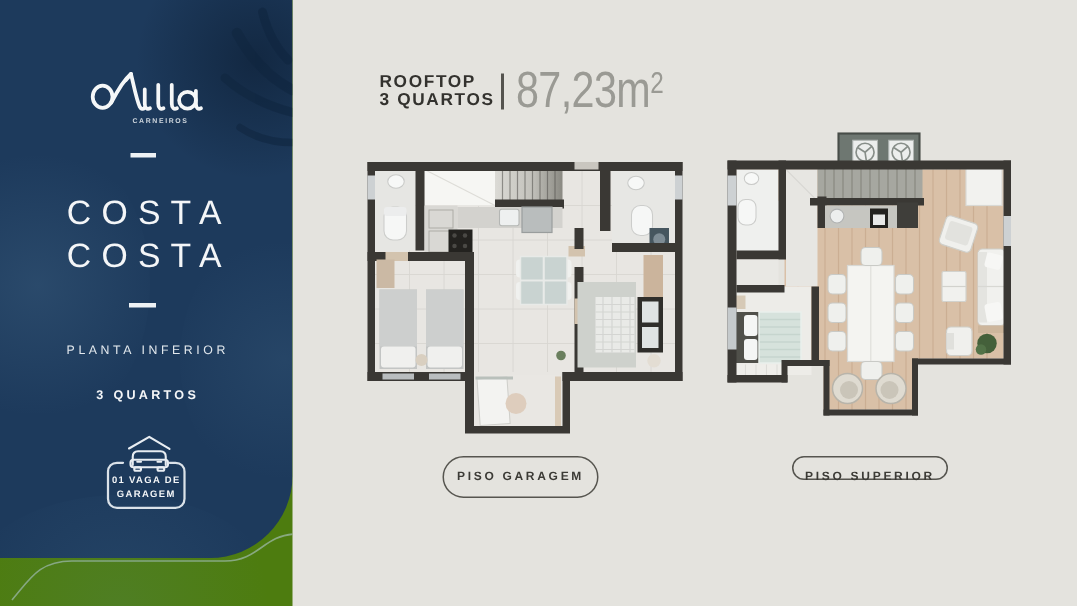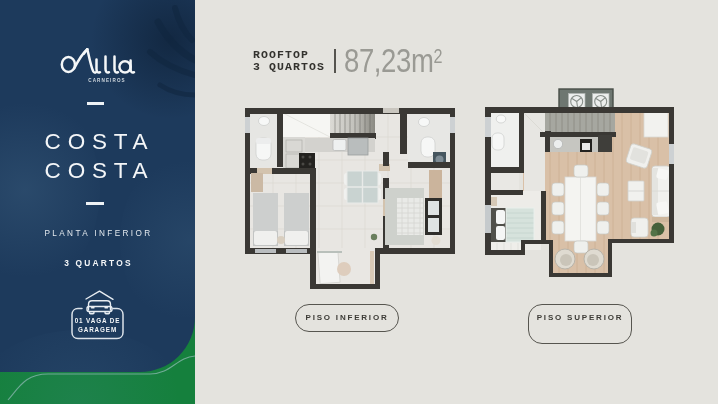--- a/index.html
+++ b/index.html
@@ -1,17 +1,17 @@
 <!DOCTYPE html>
 <html><head>
 <meta charset="utf-8">
 <style>
   html,body{margin:0;padding:0;}
   body{width:718px;height:404px;overflow:hidden;font-family:"Liberation Sans",sans-serif;background:#e4e3de;position:relative;}
-  .sidebar{position:absolute;left:0;top:0;width:195px;height:404px;background:#15803d;overflow:hidden;}
+  .sidebar{position:absolute;left:0;top:0;width:195px;height:404px;background:#4d7c0f;overflow:hidden;}
   .photo{position:absolute;left:0;top:0;width:195px;height:372px;background:#1d3a5c;border-bottom-right-radius:55px;}
   .blob{position:absolute;border-radius:50%;}
   .stxt{position:absolute;width:195px;text-align:center;color:#f4f6f8;}
 </style>
 </head>
 <body>
 
 <div class="sidebar">
 
   <div class="photo"></div>
@@ -77,21 +77,21 @@
 
   <svg style="position:absolute;left:60px;top:300px;" width="75" height="45" viewBox="0 0 75 45">
     <path d="M22,8.5 L18,8.5 C14.5,8.5 12,11 12,14.5 L12,32.5 C12,36 14.5,38.5 18,38.5 L57,38.5 C60.5,38.5 63,36 63,32.5 L63,14.5 C63,11 60.5,8.5 57,8.5 L53,8.5" fill="none" stroke="#dbe2e9" stroke-width="1.5" stroke-linecap="round"></path>
   </svg>
 
   <div class="stxt" style="top:317px;font-size:6.3px;font-weight:bold;letter-spacing:0.9px;">01 VAGA DE</div>
 
   <div class="stxt" style="top:325.5px;font-size:6.3px;font-weight:bold;letter-spacing:0.9px;">GARAGEM</div>
 </div>
 
-<div style="position:absolute;left:253px;top:49px;color:#33322e;font-weight:bold;font-size:11.5px;letter-spacing:1.1px;line-height:12px;font-family:Liberation Mono, monospace;">ROOFTOP<br>3 QUARTOS</div>
+<div style="position:absolute;left:253px;top:49px;color:#33322e;font-weight:bold;font-size:11.5px;letter-spacing:1.1px;line-height:12px;">ROOFTOP<br>3 QUARTOS</div>
 
 <div style="position:absolute;left:334px;top:49px;width:2.2px;height:24px;background:#55544f;"></div>
 
 <div style="position:absolute;left:344px;top:41px;color:#9a9a94;font-size:34px;letter-spacing:-0.5px;transform:scaleX(0.81);transform-origin:0 0;white-space:nowrap;">87,23m<span style="font-size:20px;vertical-align:9px;letter-spacing:0;">2</span></div>
 
 <svg style="position:absolute;left:240px;top:104px;" width="220" height="188" viewBox="0 0 220 188">
 
   <rect x="7" y="6" width="206" height="142" fill="#e8e6e2"></rect>
 
   <rect x="74" y="146" width="65" height="36" fill="#e9e7e3"></rect>
@@ -383,15 +383,15 @@
 
   <rect x="69" y="156" width="4" height="37" fill="#3a3834"></rect>
 
   <rect x="69" y="189" width="63" height="4" fill="#3a3834"></rect>
 
   <rect x="128" y="155" width="4" height="38" fill="#3a3834"></rect>
 
   <rect x="128" y="155" width="66" height="4" fill="#3a3834"></rect>
 </svg>
 
-<div style="position:absolute;left:295px;top:304px;width:104px;height:28px;border:1.4px solid #56554f;border-radius:14px;box-sizing:border-box;text-align:center;line-height:26px;font-size:8px;font-weight:bold;letter-spacing:1.8px;color:#3c3b36;">PISO INFERIOR</div>
-
-<div style="position:absolute;left:528px;top:304px;width:104px;height:40px;border:1.4px solid #56554f;border-radius:14px;box-sizing:border-box;text-align:center;line-height:26px;font-size:8px;font-weight:bold;letter-spacing:1.8px;color:#3c3b36;">PISO SUPERIOR</div>
+<div style="position:absolute;left:295px;top:304px;width:104px;height:28px;border:1.4px solid #56554f;border-radius:14px;box-sizing:border-box;text-align:center;line-height:26px;font-size:8px;font-weight:bold;letter-spacing:1.8px;color:#3c3b36;">PISO GARAGEM</div>
+
+<div style="position:absolute;left:528px;top:304px;width:104px;height:16px;border:1.4px solid #56554f;border-radius:14px;box-sizing:border-box;text-align:center;line-height:26px;font-size:8px;font-weight:bold;letter-spacing:1.8px;color:#3c3b36;">PISO SUPERIOR</div>
 
 </body></html>

